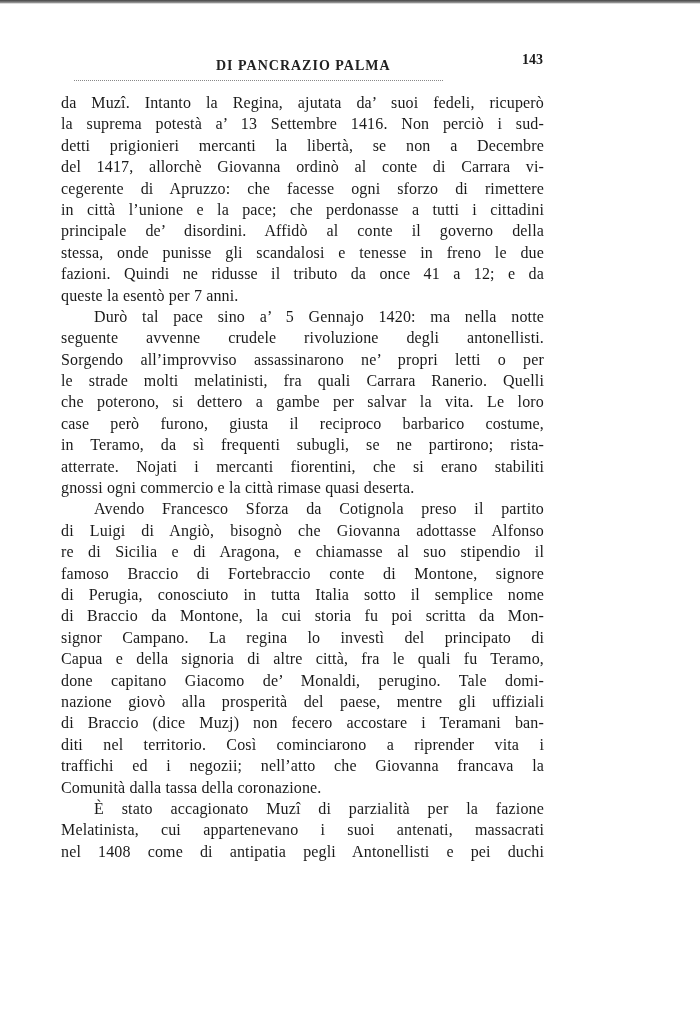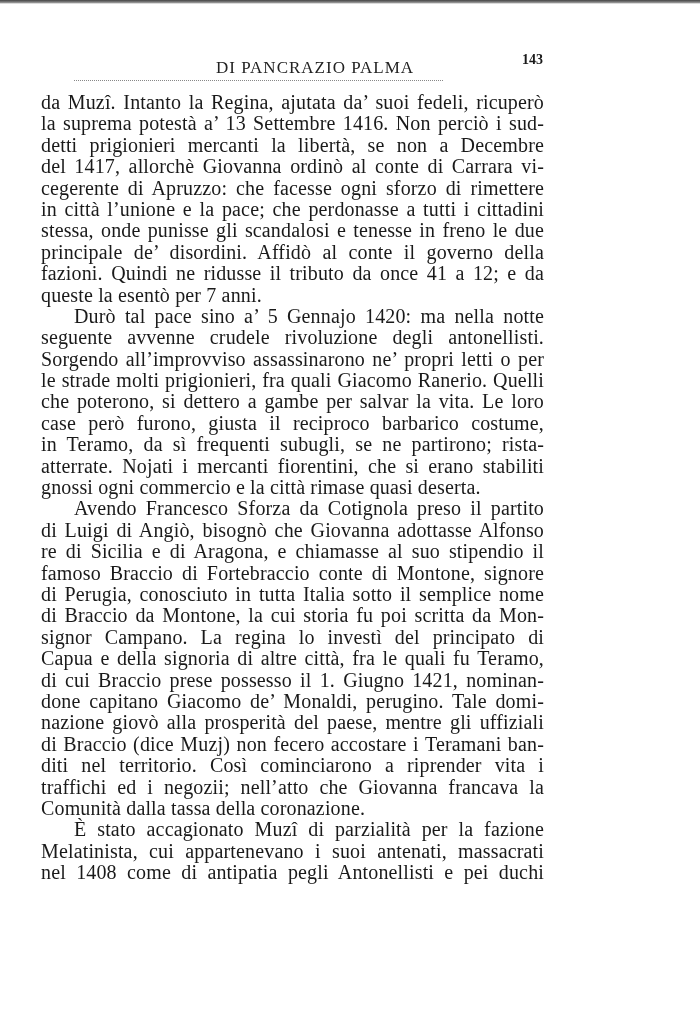--- a/index.html
+++ b/index.html
@@ -9,38 +9,38 @@
     }
     .top-edge {
       position: absolute; left: 0; top: 0; width: 700px; height: 4px;
       background: linear-gradient(#444, #888 60%, rgba(255,255,255,0));
     }
     .running-head {
       position: absolute; left: 40px; top: 52px; width: 503px; height: 24px;
     }
     .running-title {
       position: absolute; left: 176px; top: 6px;
-      font-size: 17px; letter-spacing: 1px; font-weight: normal;
+      font-size: 14px; letter-spacing: 1px; font-weight: bold;
       font-family: "Liberation Serif", serif; color: #222;
     }
     .page-number {
       position: absolute; right: 0; top: 0;
       font-size: 14px; font-weight: bold; font-family: "Liberation Serif", serif;
     }
     .head-rule {
       position: absolute; left: 34px; top: 80px; width: 369px; height: 0;
       border-top: 1px dotted #888;
     }
     .text-block {
       position: absolute; left: 41px; top: 92px; width: 503px;
     }
     .line {
-      height: 21.4px; line-height: 21.4px; font-size: 20px;
+      height: 21.4px; line-height: 21.4px; font-size: 16px;
       white-space: nowrap; text-align: justify; text-align-last: justify;
-      font-family: "Liberation Serif", serif; letter-spacing: 0.15px;
+      font-family: "Liberation Serif", serif; letter-spacing: 0.15px; margin-left: 20px;
     }
     .line.last { text-align-last: left; }
     .line.indent { padding-left: 33px; }
     .line em { font-style: italic; }
   </style>
 </head>
 <body>
 
 <div class="top-edge"></div>
 
@@ -50,42 +50,41 @@
 </div>
 <div class="head-rule" style="left:74px;"></div>
 
 <div class="text-block">
   <div class="line">da Muzî. Intanto la Regina, ajutata da’ suoi fedeli, ricuperò</div>
   <div class="line">la suprema potestà a’ 13 Settembre 1416. Non perciò i sud-</div>
   <div class="line">detti prigionieri mercanti la libertà, se non a Decembre</div>
   <div class="line">del 1417, allorchè Giovanna ordinò al conte di Carrara vi-</div>
   <div class="line">cegerente di Apruzzo: che facesse ogni sforzo di rimettere</div>
   <div class="line">in città l’unione e la pace; che perdonasse a tutti i cittadini</div>
+  <div class="line">principale de’ disordini. Affidò al conte il governo della</div>
   <div class="line">stessa, onde punisse gli scandalosi e tenesse in freno le due</div>
-  <div class="line">principale de’ disordini. Affidò al conte il governo della</div>
   <div class="line">fazioni. Quindi ne ridusse il tributo da once 41 a 12; e da</div>
   <div class="line last">queste la esentò per 7 anni.</div>
   <div class="line indent">Durò tal pace sino a’ 5 Gennajo 1420: ma nella notte</div>
   <div class="line">seguente avvenne crudele rivoluzione degli antonellisti.</div>
   <div class="line">Sorgendo all’improvviso assassinarono ne’ propri letti o per</div>
-  <div class="line">le strade molti prigionieri, fra quali Giacomo Ranerio. Quelli</div>
+  <div class="line">le strade molti melatinisti, fra quali Carrara Ranerio. Quelli</div>
   <div class="line">che poterono, si dettero a gambe per salvar la vita. Le loro</div>
   <div class="line">case però furono, giusta il reciproco barbarico costume,</div>
   <div class="line">in Teramo, da sì frequenti subugli, se ne partirono; rista-</div>
   <div class="line">atterrate. Nojati i mercanti fiorentini, che si erano stabiliti</div>
   <div class="line last">gnossi ogni commercio e la città rimase quasi deserta.</div>
   <div class="line indent">Avendo Francesco Sforza da Cotignola preso il partito</div>
   <div class="line">di Luigi di Angiò, bisognò che Giovanna adottasse Alfonso</div>
   <div class="line">re di Sicilia e di Aragona, e chiamasse al suo stipendio il</div>
   <div class="line">famoso Braccio di Fortebraccio conte di Montone, signore</div>
   <div class="line">di Perugia, conosciuto in tutta Italia sotto il semplice nome</div>
   <div class="line">di Braccio da Montone, la cui storia fu poi scritta da Mon-</div>
   <div class="line">signor Campano. La regina lo investì del principato di</div>
   <div class="line">Capua e della signoria di altre città, fra le quali fu Teramo,</div>
-  <div class="line">di cui Braccio prese possesso il 1. Giugno 1421, nominan-</div>
   <div class="line">done capitano Giacomo de’ Monaldi, perugino. Tale domi-</div>
   <div class="line">nazione giovò alla prosperità del paese, mentre gli uffiziali</div>
   <div class="line">di Braccio (dice Muzj) non fecero accostare i Teramani ban-</div>
   <div class="line">diti nel territorio. Così cominciarono a riprender vita i</div>
   <div class="line">traffichi ed i negozii; nell’atto che Giovanna francava la</div>
   <div class="line last">Comunità dalla tassa della coronazione.</div>
   <div class="line indent">È stato accagionato Muzî di parzialità per la fazione</div>
   <div class="line">Melatinista, cui appartenevano i suoi antenati, massacrati</div>
   <div class="line">nel 1408 come di antipatia pegli Antonellisti e pei duchi</div>
 </div>

